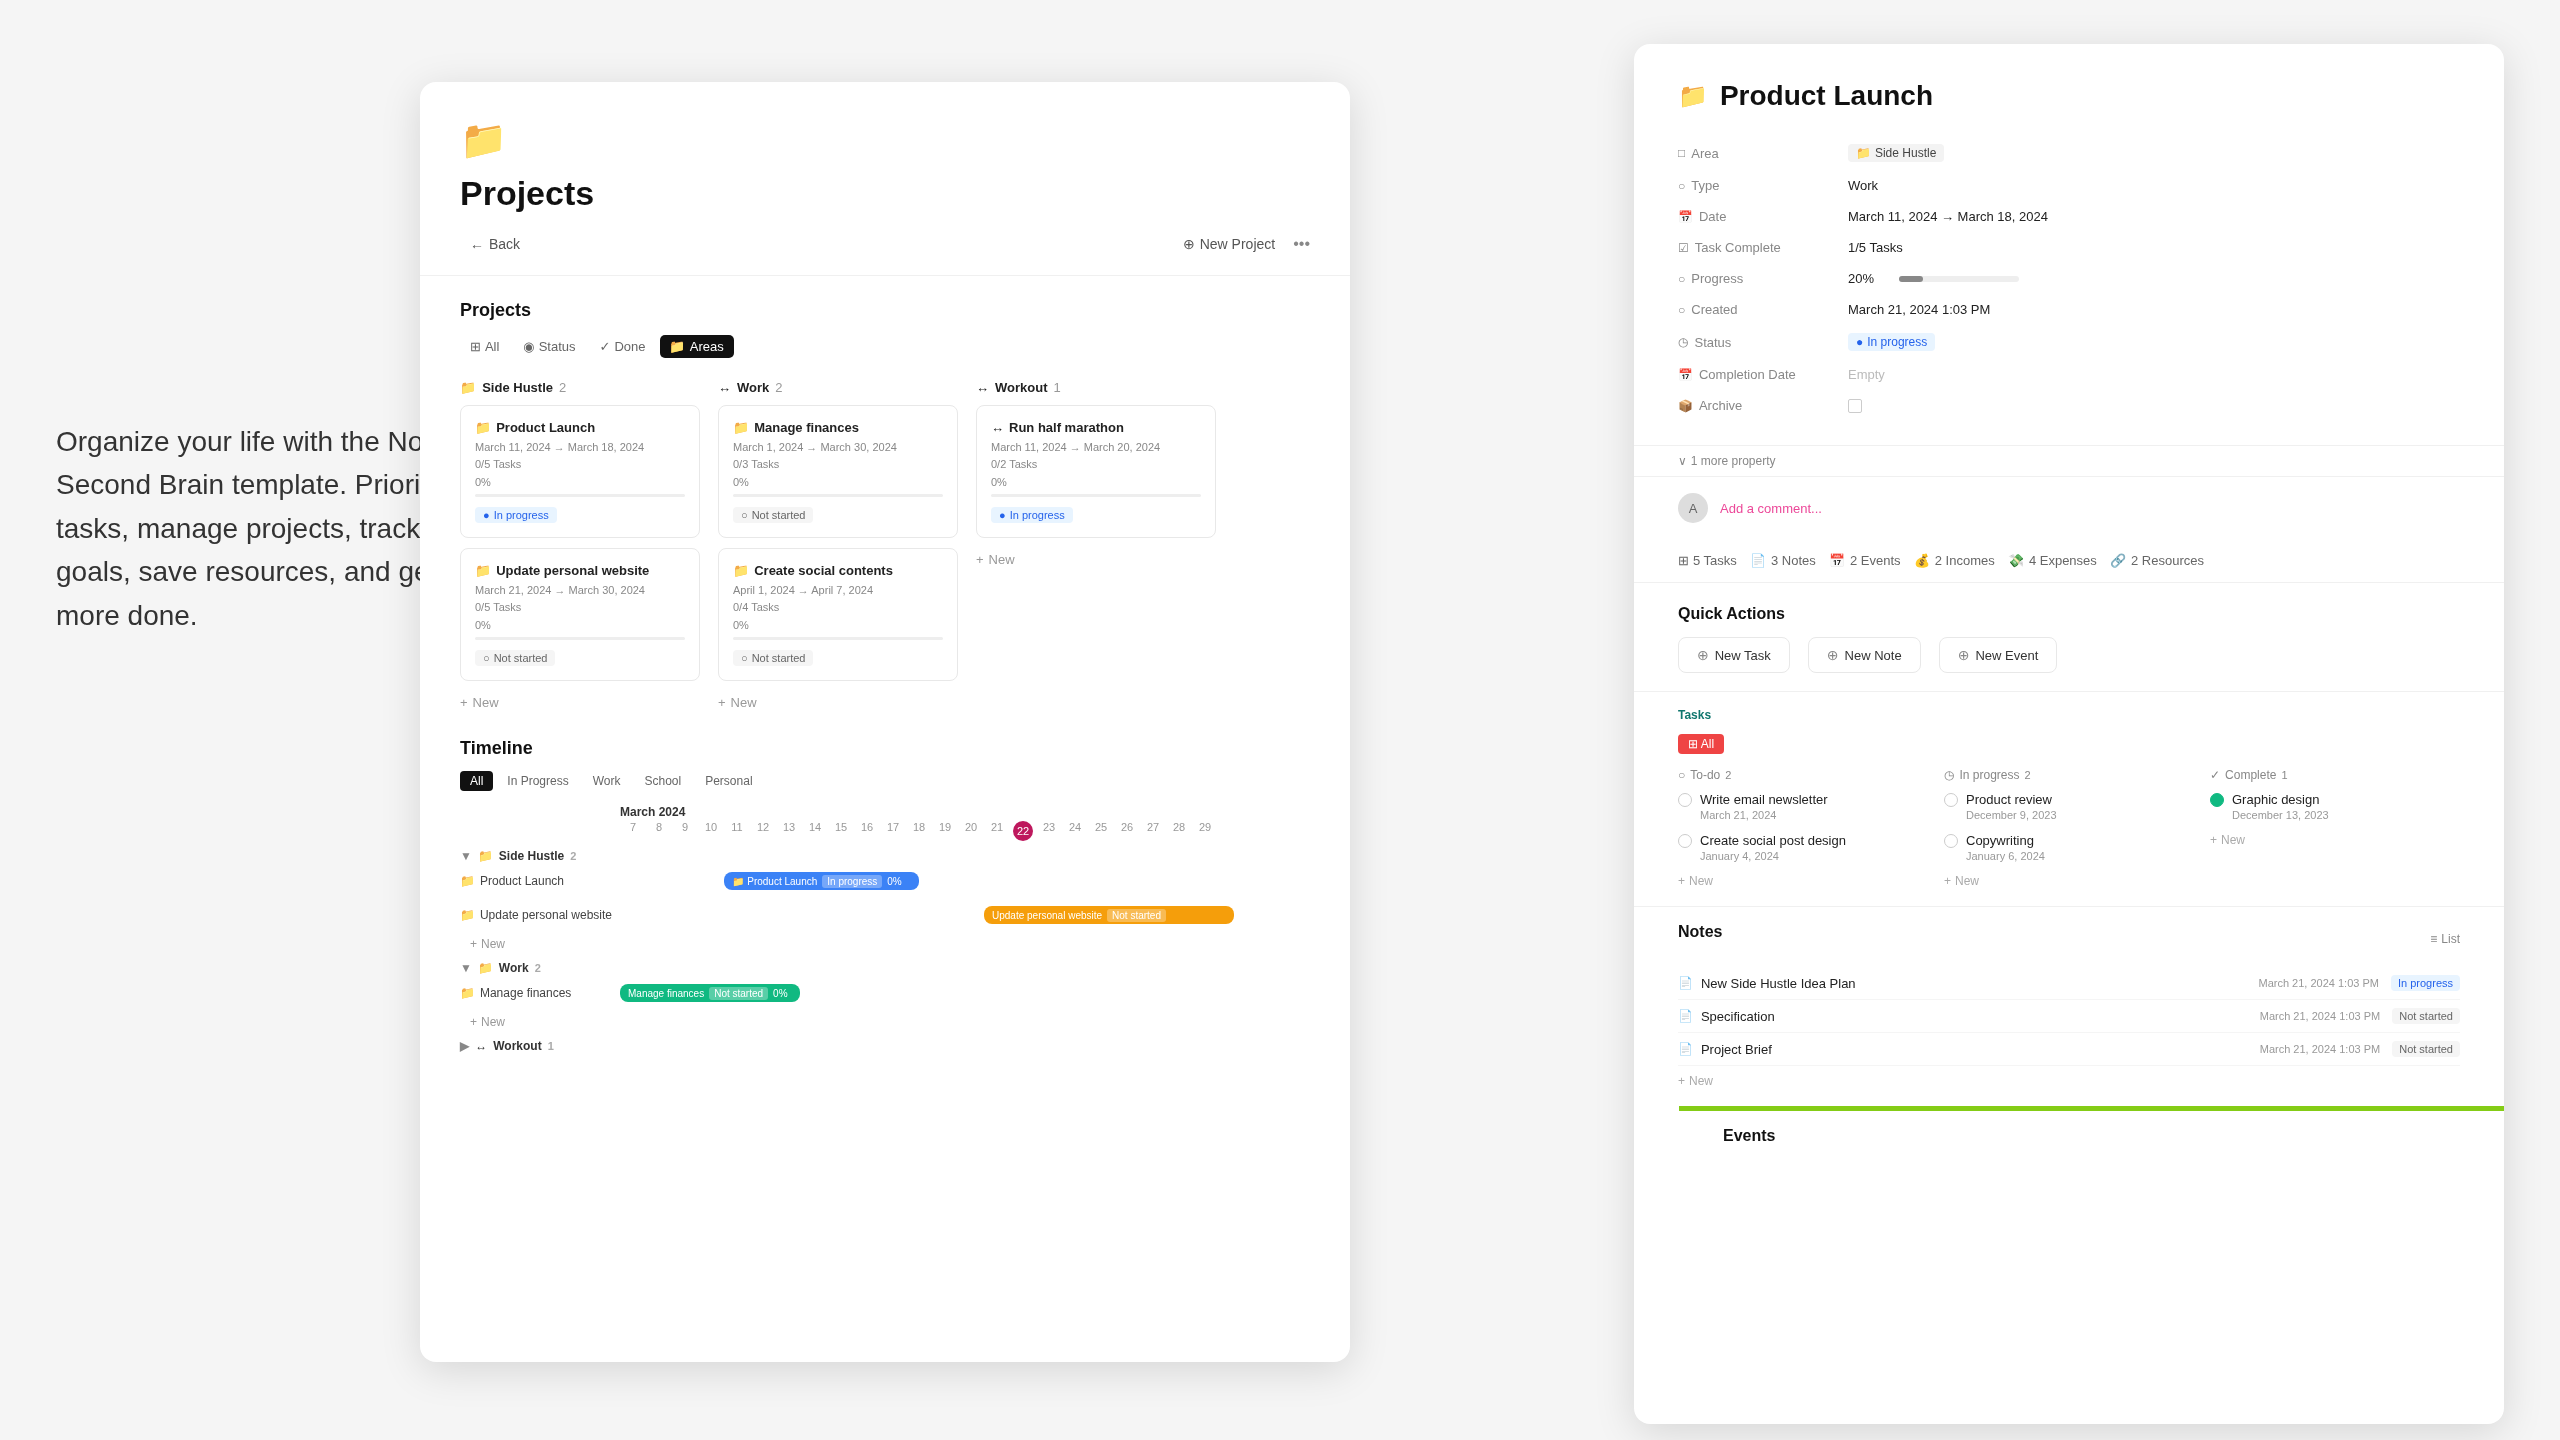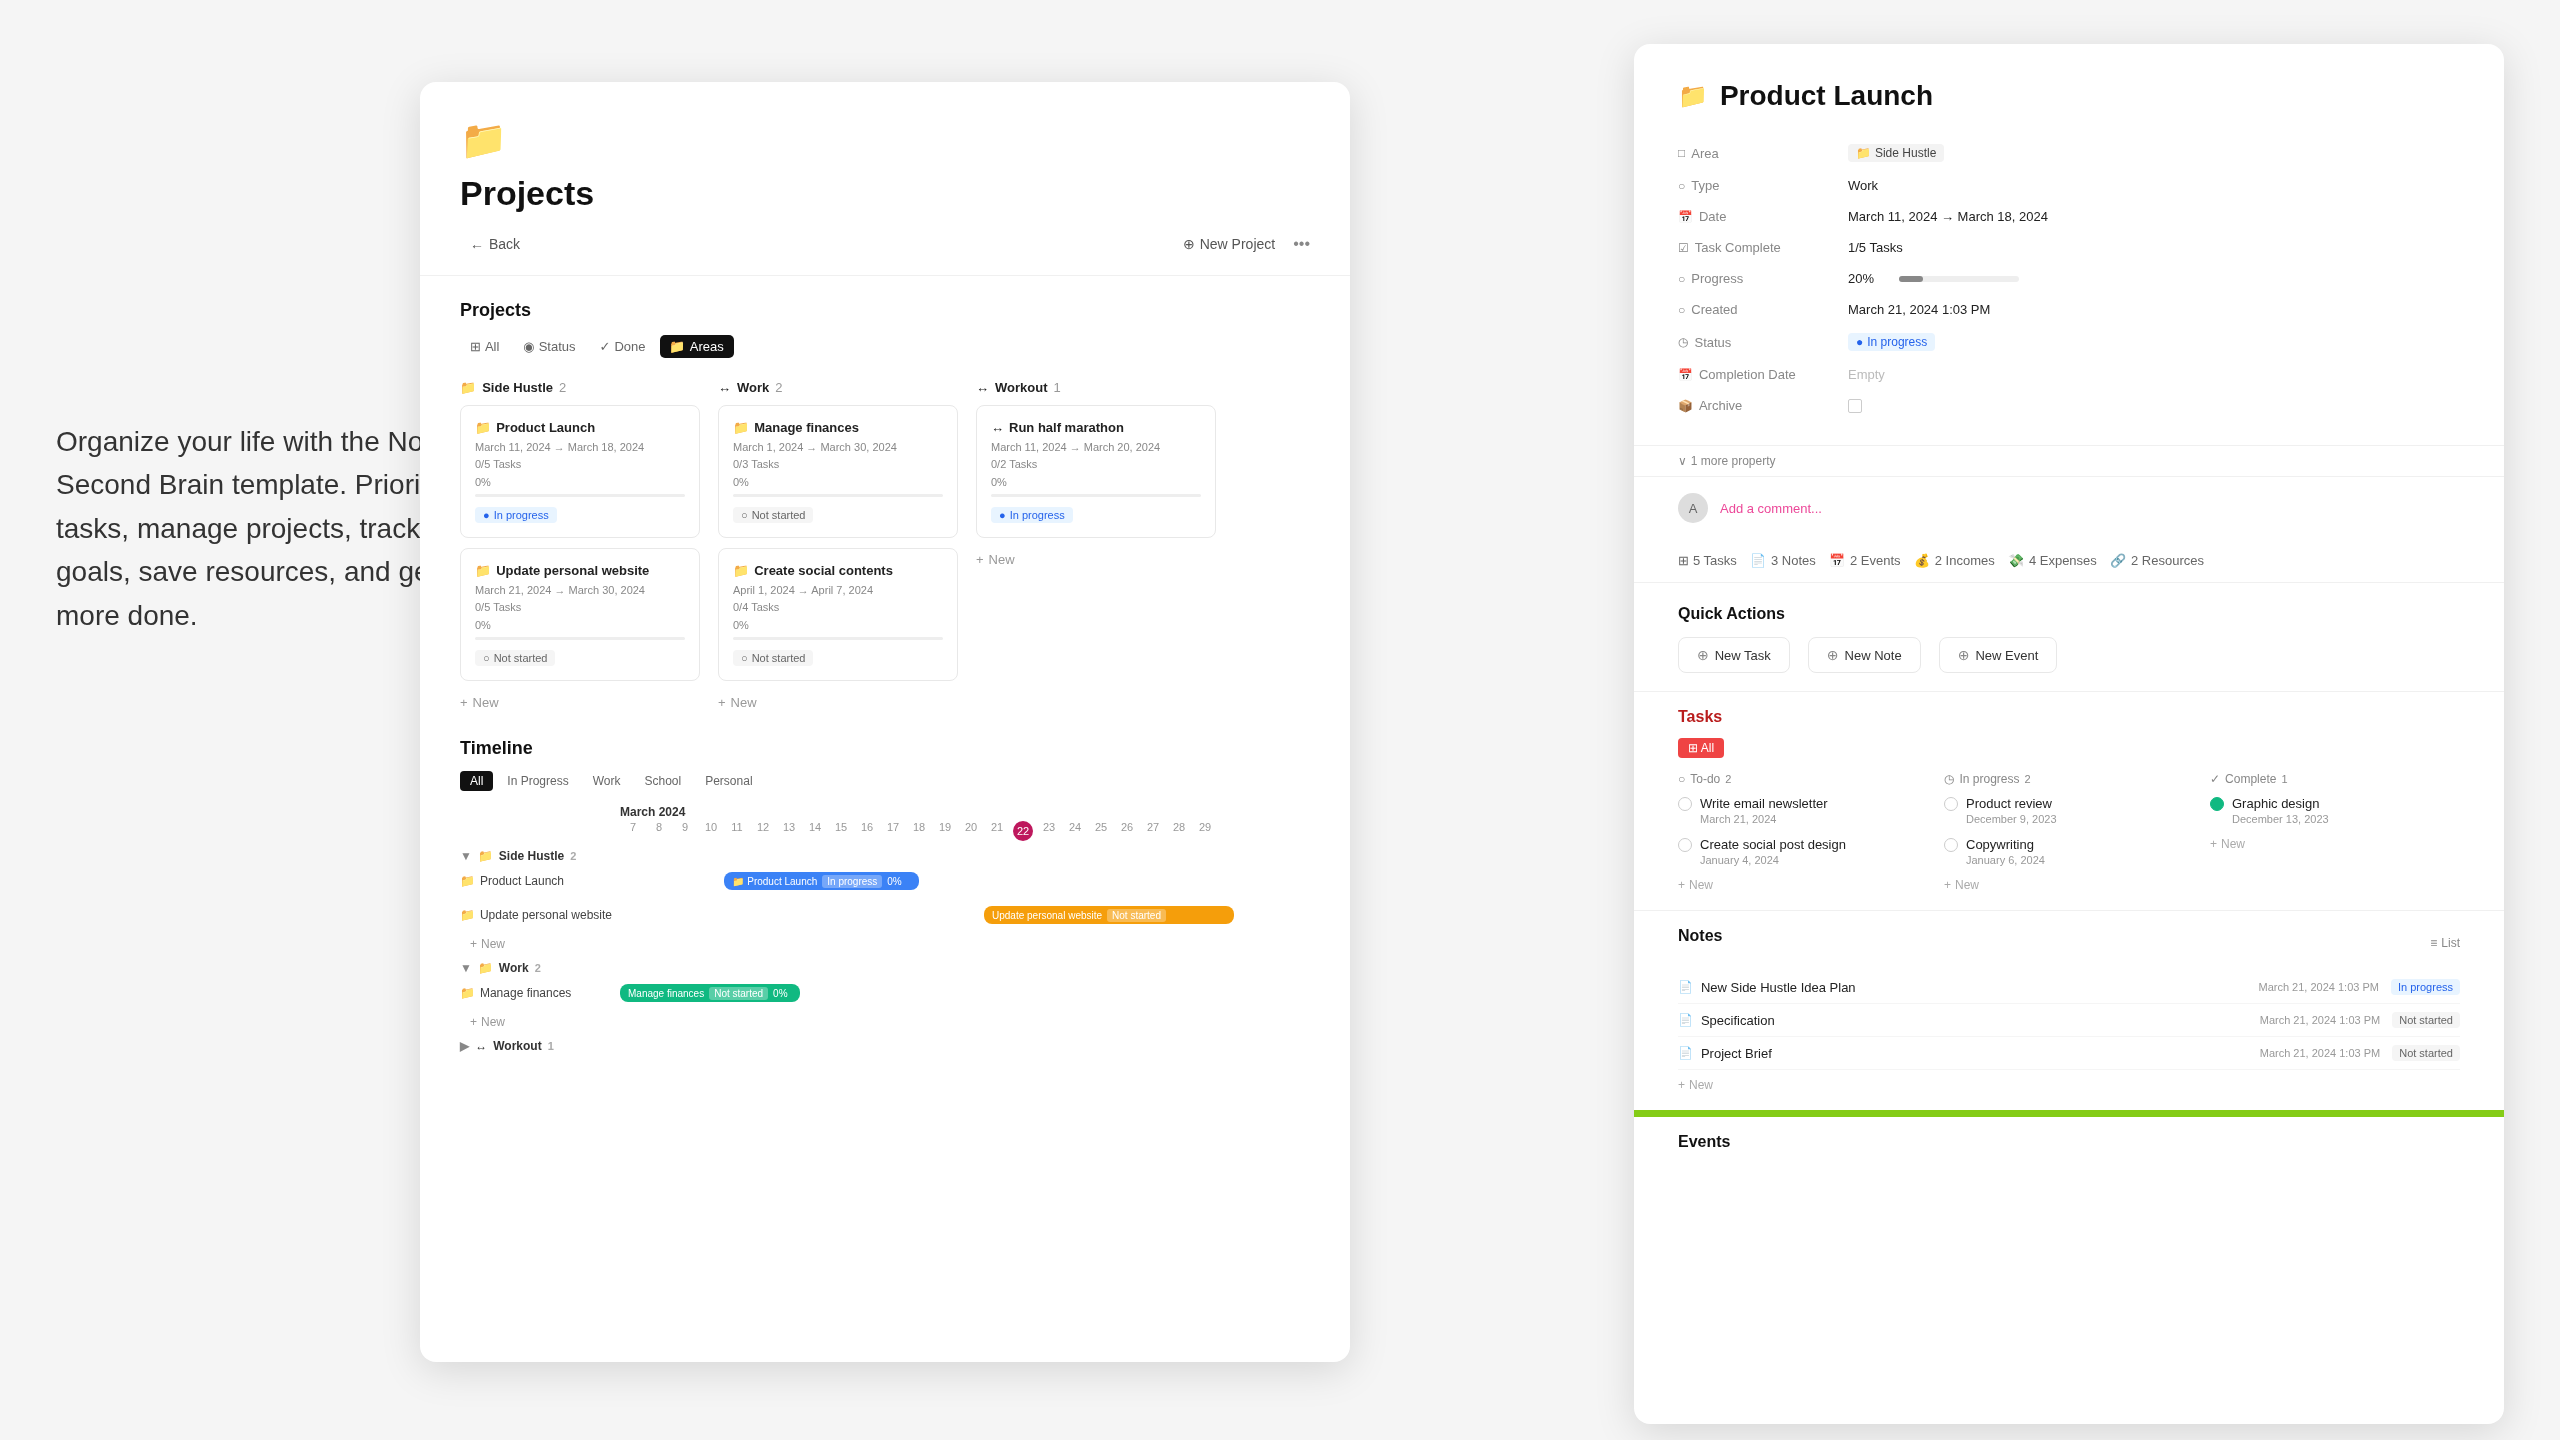--- a/index.html
+++ b/index.html
@@ -514,23 +514,23 @@
       padding: 0 44px 18px;
       border-top: 1px solid #f0f0f0;
     }
     .tasks-header {
       padding: 16px 0 12px;
       display: flex;
       align-items: center;
       justify-content: space-between;
     }
     .tasks-title {
-      font-size: 16px;
+      font-size: 12px;
       font-weight: 600;
-      color: #b91c1c;
+      color: #0f766e;
     }
     .tasks-filter-row {
       display: flex;
       gap: 2px;
       margin-bottom: 14px;
     }
     .tasks-filter-tab {
       font-size: 12px;
       padding: 3px 10px;
       border-radius: 4px;
@@ -645,21 +645,22 @@
       cursor: pointer;
       display: flex;
       align-items: center;
       gap: 4px;
       margin-top: 8px;
     }
 
     
     .events-section {
       padding: 16px 44px 18px;
-      border-top: 7px solid #84cc16;
+      border-top: 5px solid #84cc16;
+      margin-left: 45px;
     }
     .events-title {
       font-size: 16px;
       font-weight: 600;
       color: #111;
       margin-bottom: 4px;
     }
 
     
     .detail-panel::-webkit-scrollbar { width: 6px; }

